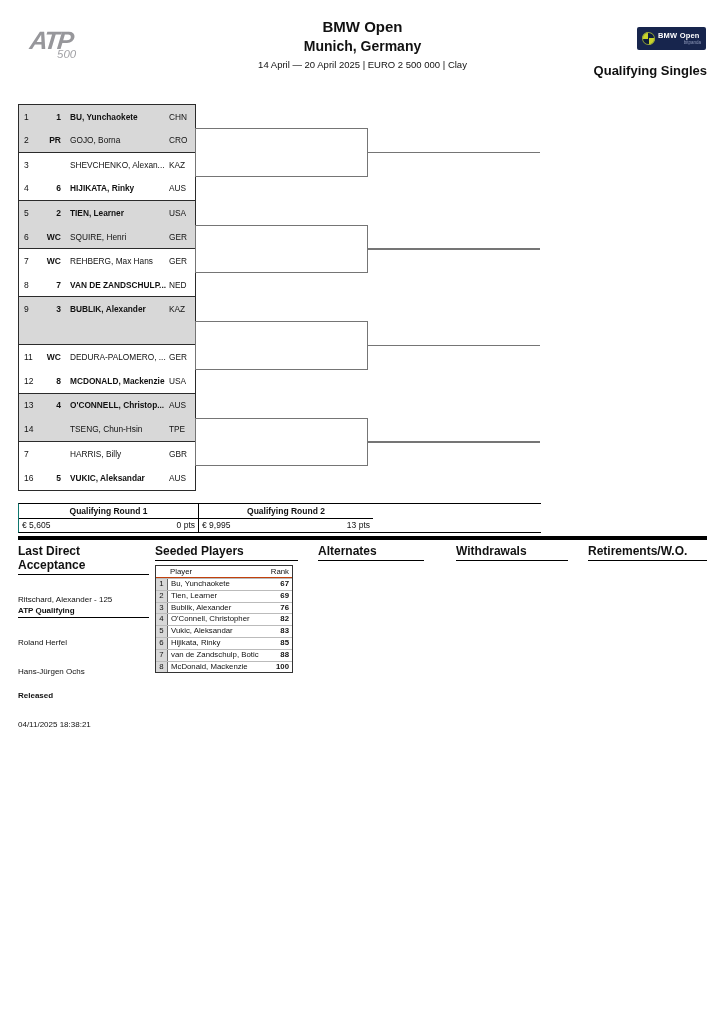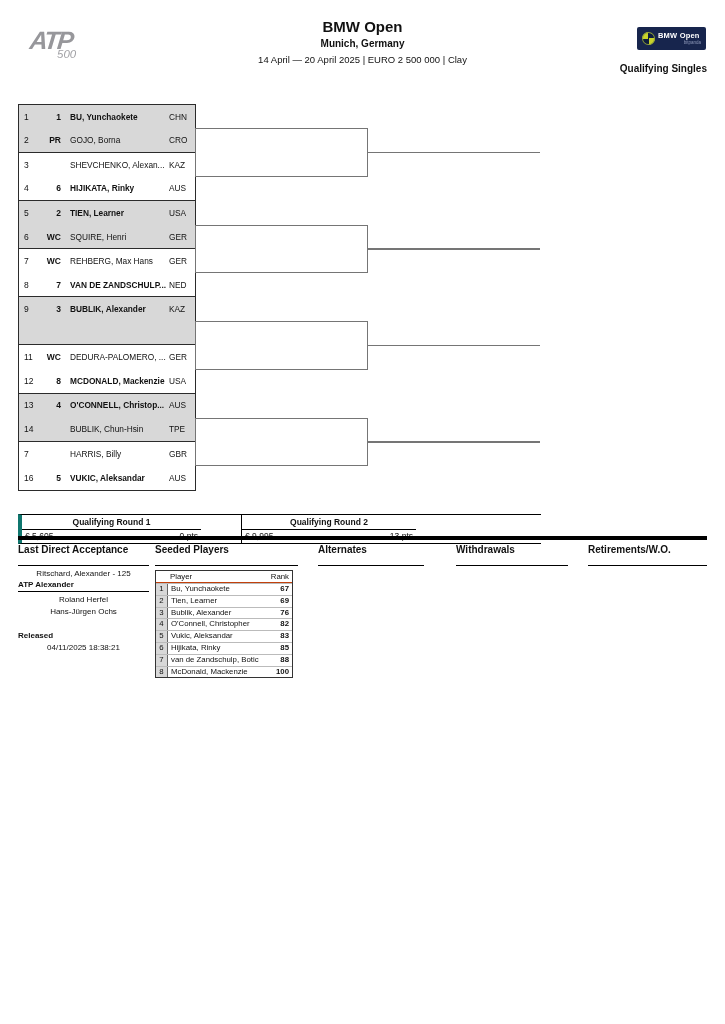--- a/index.html
+++ b/index.html
@@ -8,66 +8,66 @@
     font-family:"Liberation Sans", sans-serif; color:#111; overflow:hidden;
   }
 
   
   .atp-logo { position:absolute; left:30px; top:26px; color:#97979b; }
   .atp-word { font-size:25px; font-weight:bold; font-style:italic; letter-spacing:-2px; transform:skewX(-6deg); }
   .atp-tier { font-size:11.5px; font-style:italic; margin-left:27px; margin-top:-7px; color:#a2a2a6; }
 
   .center-head { position:absolute; left:0; right:0; top:18px; text-align:center; }
   .t-title { font-size:15px; font-weight:bold; }
-  .t-loc { font-size:10px; font-weight:bold; margin-top:3px; }
+  .t-loc { font-size:14px; font-weight:bold; margin-top:3px; }
   .t-details { font-size:9.5px; margin-top:5px; }
 
   .bmw-logo { position:absolute; left:637px; top:27px; width:69px; height:23px; background:#17254d; border-radius:2px; }
   .ball { position:absolute; left:5px; top:5px; width:13px; height:13px; border-radius:50%;
           background:conic-gradient(#0c1b3d 0 25%, #c9d32a 0 50%, #0c1b3d 0 75%, #c9d32a 0);
           box-shadow:0 0 0 1px #8fa03a inset; }
   .bmw-text { position:absolute; left:21px; top:4px; color:#fff; font-size:7.5px; font-weight:bold; letter-spacing:.2px; }
   .bmw-sub { position:absolute; right:5px; top:13px; color:#8d98b8; font-size:4.5px; }
 
-  .section-title { position:absolute; right:18px; top:63px; font-size:10px; font-weight:bold; }
+  .section-title { position:absolute; right:18px; top:63px; font-size:13px; font-weight:bold; }
 
   
   .draw { position:absolute; left:18px; top:104px; width:178px; border:1.5px solid #2b2b2b; box-sizing:border-box; background:#fff; }
   .pair { height:48.1px; border-bottom:1px solid #2b2b2b; box-sizing:border-box; }
   .pair:last-child { border-bottom:none; }
   .pair.shaded { background:#d8d8d8; }
   .drow { height:50%; display:flex; align-items:center; font-size:8.5px; }
   .pos { width:18px; padding-left:5px; flex-shrink:0; }
   .seed { width:19px; text-align:right; font-weight:bold; flex-shrink:0; }
   .pname { flex:1; margin-left:9px; white-space:nowrap; overflow:hidden; font-size:8.3px; }
   .pname.bold { font-weight:bold; }
   .cc { width:26px; flex-shrink:0; font-size:8.3px; }
 
   
   .rbox { position:absolute; left:195px; width:173px; height:48.5px; border:1.5px solid #757575; background:#fff; box-sizing:border-box; }
   .b1{top:128px}.b2{top:224.5px}.b3{top:321px}.b4{top:417.5px}
   .qline { position:absolute; left:368px; width:172px; height:1.8px; background:#757575; }
   .l1{top:151.5px}.l2{top:248px}.l3{top:344.5px}.l4{top:441px}
 
   
-  .rounds { position:absolute; left:18px; top:514px; width:523px; display:flex;
-            border-top:1.2px solid #000; border-left:4px solid #0f766e; border-bottom:1.2px solid #000; box-sizing:border-box;gap:40px; }
+  .rounds { position:absolute; left:18px; top:503px; width:523px; display:flex;
+            border-top:1.2px solid #000; border-left:1px solid #0f766e; border-bottom:1.2px solid #000; box-sizing:border-box; }
   .rcol { box-sizing:border-box; }
   .rcol:nth-child(1){ width:179px; } .rcol:nth-child(2){ width:175px; } .rcol:nth-child(3){ width:169px; }
   .rcol + .rcol { border-left:1px solid #000; }
   .rhead { height:14px; line-height:14px; text-align:center; font-weight:bold; font-size:8.5px; border-bottom:1.2px solid #000; }
   .rvals { height:13px; line-height:13px; display:flex; justify-content:space-between; font-size:8.5px; padding:0 3px; }
 
   .thickbar { position:absolute; left:18px; top:536px; width:689px; height:3.5px; background:#000; }
 
   
-  .sec-h { font-weight:bold; font-size:10px; border-bottom:1.1px solid #000; padding-bottom:10px; }
+  .sec-h { font-weight:bold; font-size:12px; border-bottom:1.1px solid #000; padding-bottom:2px; }
   .sec { position:absolute; top:544px; }
   #lda { left:18px; width:131px; font-size:8px; }
-  #lda .line { margin-top:3px;text-align:center; }
+  #lda .line { margin-top:20px; }
   #lda .subhead { font-weight:bold; border-bottom:1.1px solid #000; padding-bottom:2px; margin-top:2px; }
   #lda .boldline { font-weight:bold; margin-top:15px; }
   #seeded { left:155px; width:143px; font-size:7.8px; }
   .stable { margin-top:4px; width:138px; border:1.2px solid #333; box-sizing:border-box; }
   .shead { display:flex; height:11px; line-height:11px; border-bottom:1px solid #c2410c; }
   .shead .sp { padding-left:14px; flex:1; }
   .shead .sr { padding-right:3px; }
   .srow { display:flex; height:10.8px; line-height:10.8px; border-top:1px solid #bbb; }
   .srow:first-of-type { border-top:none; }
   .snum { width:11px; flex-shrink:0; background:#d8d8d8; border-right:1px solid #666; text-align:center; }
@@ -183,21 +183,21 @@
       <div class="pair shaded">
         <div class="drow">
           <span class="pos">13</span>
           <span class="seed">4</span>
           <span class="pname bold">O'CONNELL, Christop...</span>
           <span class="cc">AUS</span>
         </div>
         <div class="drow">
           <span class="pos">14</span>
           <span class="seed"></span>
-          <span class="pname">BUBLIK, Chun-Hsin</span>
+          <span class="pname">TSENG, Chun-Hsin</span>
           <span class="cc">TPE</span>
         </div>
       </div>
       <div class="pair">
         <div class="drow">
           <span class="pos">7</span>
           <span class="seed"></span>
           <span class="pname">HARRIS, Billy</span>
           <span class="cc">GBR</span>
         </div>
@@ -233,21 +233,21 @@
           <span>€ 9,995</span>
           <span>13 pts</span>
         </div>
       </div>
     </div>
   <div class="thickbar"></div>
 
   <div class="sec" id="lda">
     <div class="sec-h">Last Direct Acceptance</div>
     <div class="line">Ritschard, Alexander - 125</div>
-    <div class="subhead">ATP Alexander</div>
+    <div class="subhead">ATP Qualifying</div>
     <div class="line">Roland Herfel</div>
     <div class="line">Hans-Jürgen Ochs</div>
     <div class="boldline">Released</div>
     <div class="line">04/11/2025 18:38:21</div>
   </div>
 
   <div class="sec" id="seeded">
     <div class="sec-h">Seeded Players</div>
     <div class="stable" id="seeded-table">
       <div class="shead">

